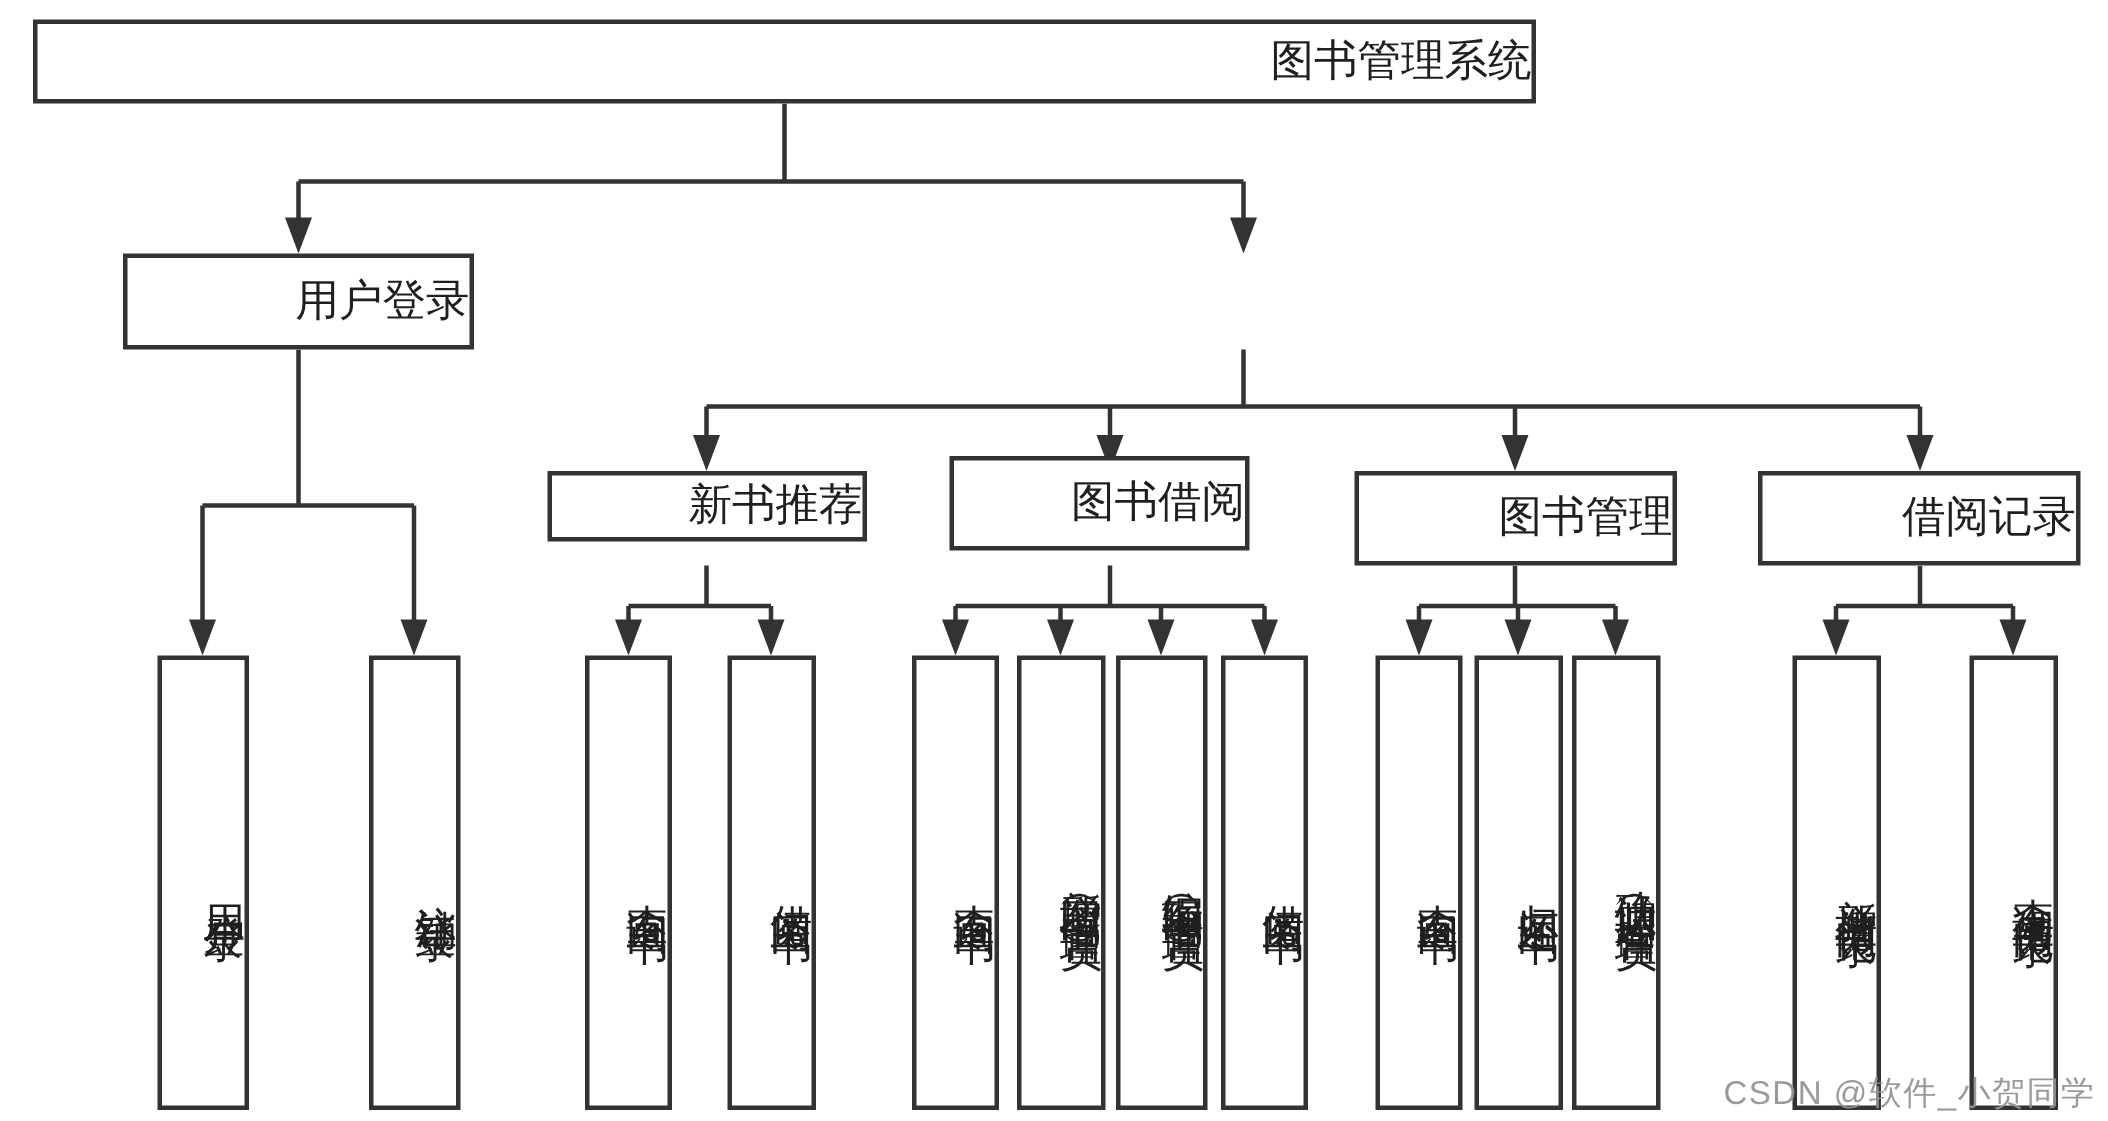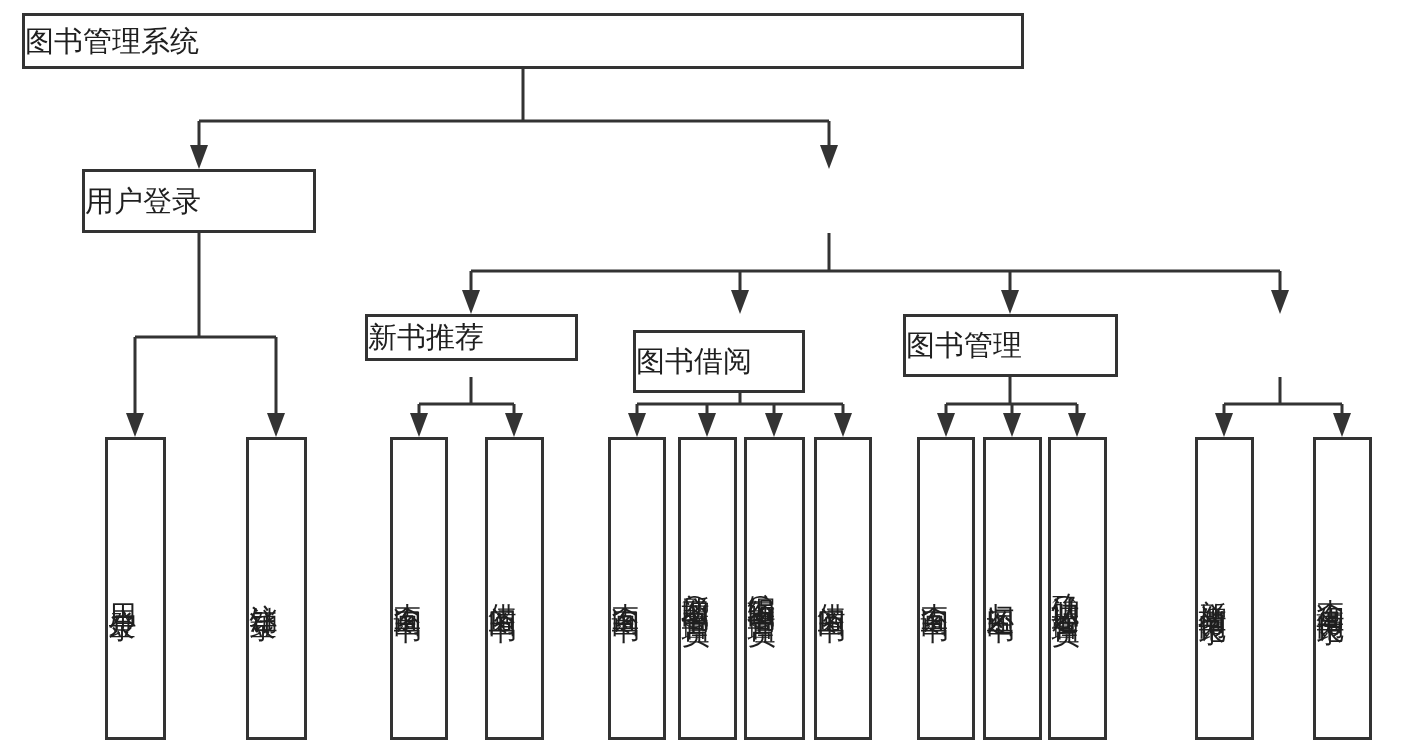--- a/index.html
+++ b/index.html
@@ -16,21 +16,21 @@
     left: 0; top: 0;
     width: 1405px; height: 747px;
   }
   .box {
     position: absolute;
     box-sizing: border-box;
     background: #ffffff;
     border: 3px solid #333333;
     display: flex;
     align-items: center;
-    justify-content: flex-start;
+    justify-content: flex-end;
     color: #1f1f1f;
     font-size: 29px;
     line-height: 1;
     z-index: 2;
   }
   .vbox span {
     writing-mode: vertical-rl;
     text-orientation: mixed;
     font-size: 28px;
     letter-spacing: 4px;
@@ -96,25 +96,28 @@
     <span>图书管理系统</span>
   </div>
 
   <div class="box" style="left:82px; top:169px; width:234px; height:64px;">
     <span>用户登录</span>
   </div>
 
   <div class="box" style="left:365px; top:314px; width:213px; height:47px;">
     <span>新书推荐</span>
   </div>
-  <div class="box" style="left:633px; top:330px; width:172px; height:63px;">
+  <div class="box" style="left:633px; top:304px; width:200px; height:63px;">
     <span>图书借阅</span>
   </div>
   <div class="box" style="left:903px; top:314px; width:215px; height:63px;">
     <span>图书管理</span>
+  </div>
+  <div class="box" style="left:1172px; top:314px; width:215px; height:63px;">
+    <span>借阅记录</span>
   </div>
 
   <div class="box vbox" style="left:105px; top:437px; width:61px; height:303px;">
     <span>用户登录</span>
   </div>
   <div class="box vbox" style="left:246px; top:437px; width:61px; height:303px;">
     <span>注销登录</span>
   </div>
 
   <div class="box vbox" style="left:390px; top:437px; width:58px; height:303px;">
@@ -147,14 +150,15 @@
     <span>确认归还（管理员）</span>
   </div>
 
   <div class="box vbox" style="left:1195px; top:437px; width:59px; height:303px;">
     <span>新增借阅记录</span>
   </div>
   <div class="box vbox" style="left:1313px; top:437px; width:59px; height:303px;">
     <span>查询借阅记录</span>
   </div>
 
+  <div class="watermark">CSDN @软件_小贺同学</div>
 
 </div>
 
 </body></html>

